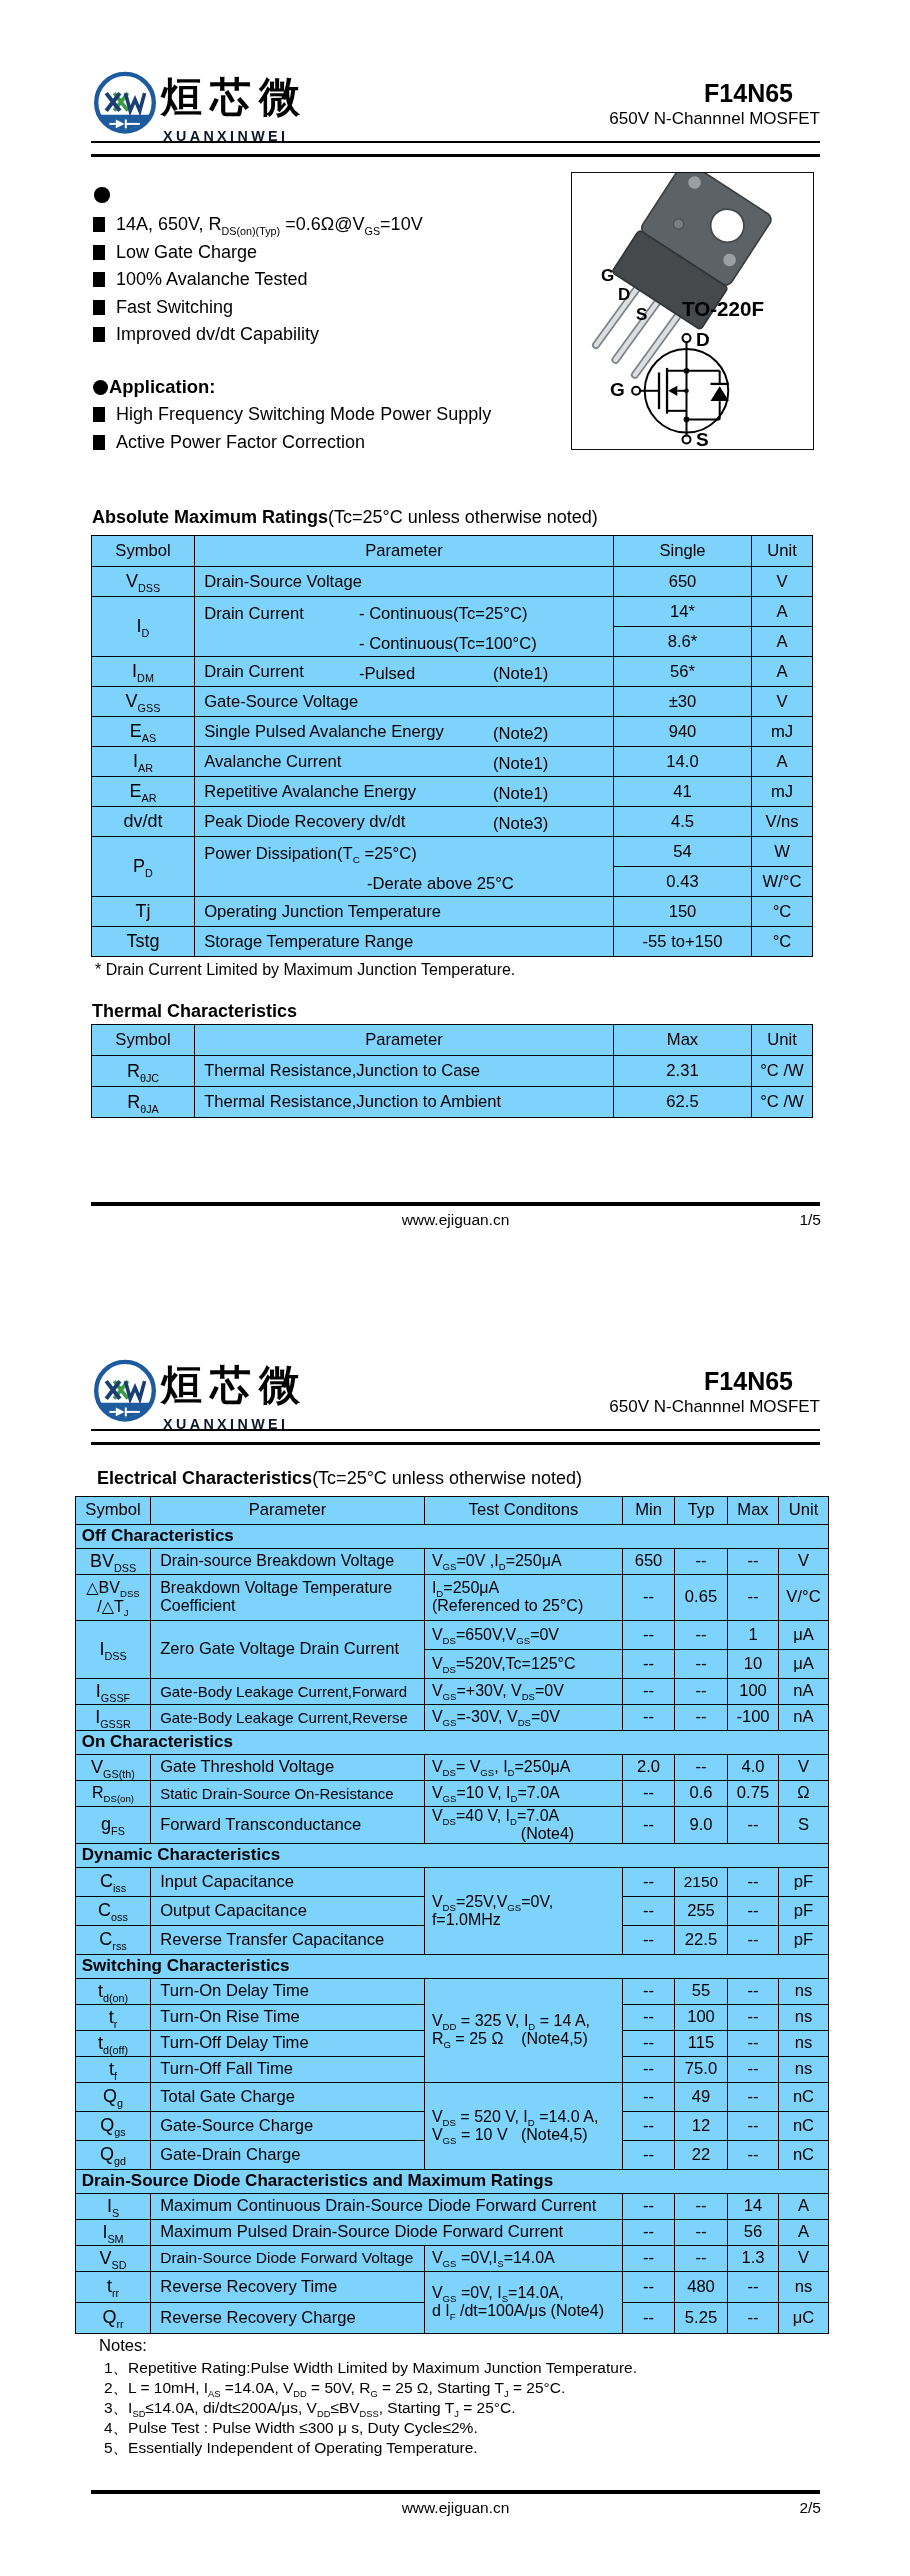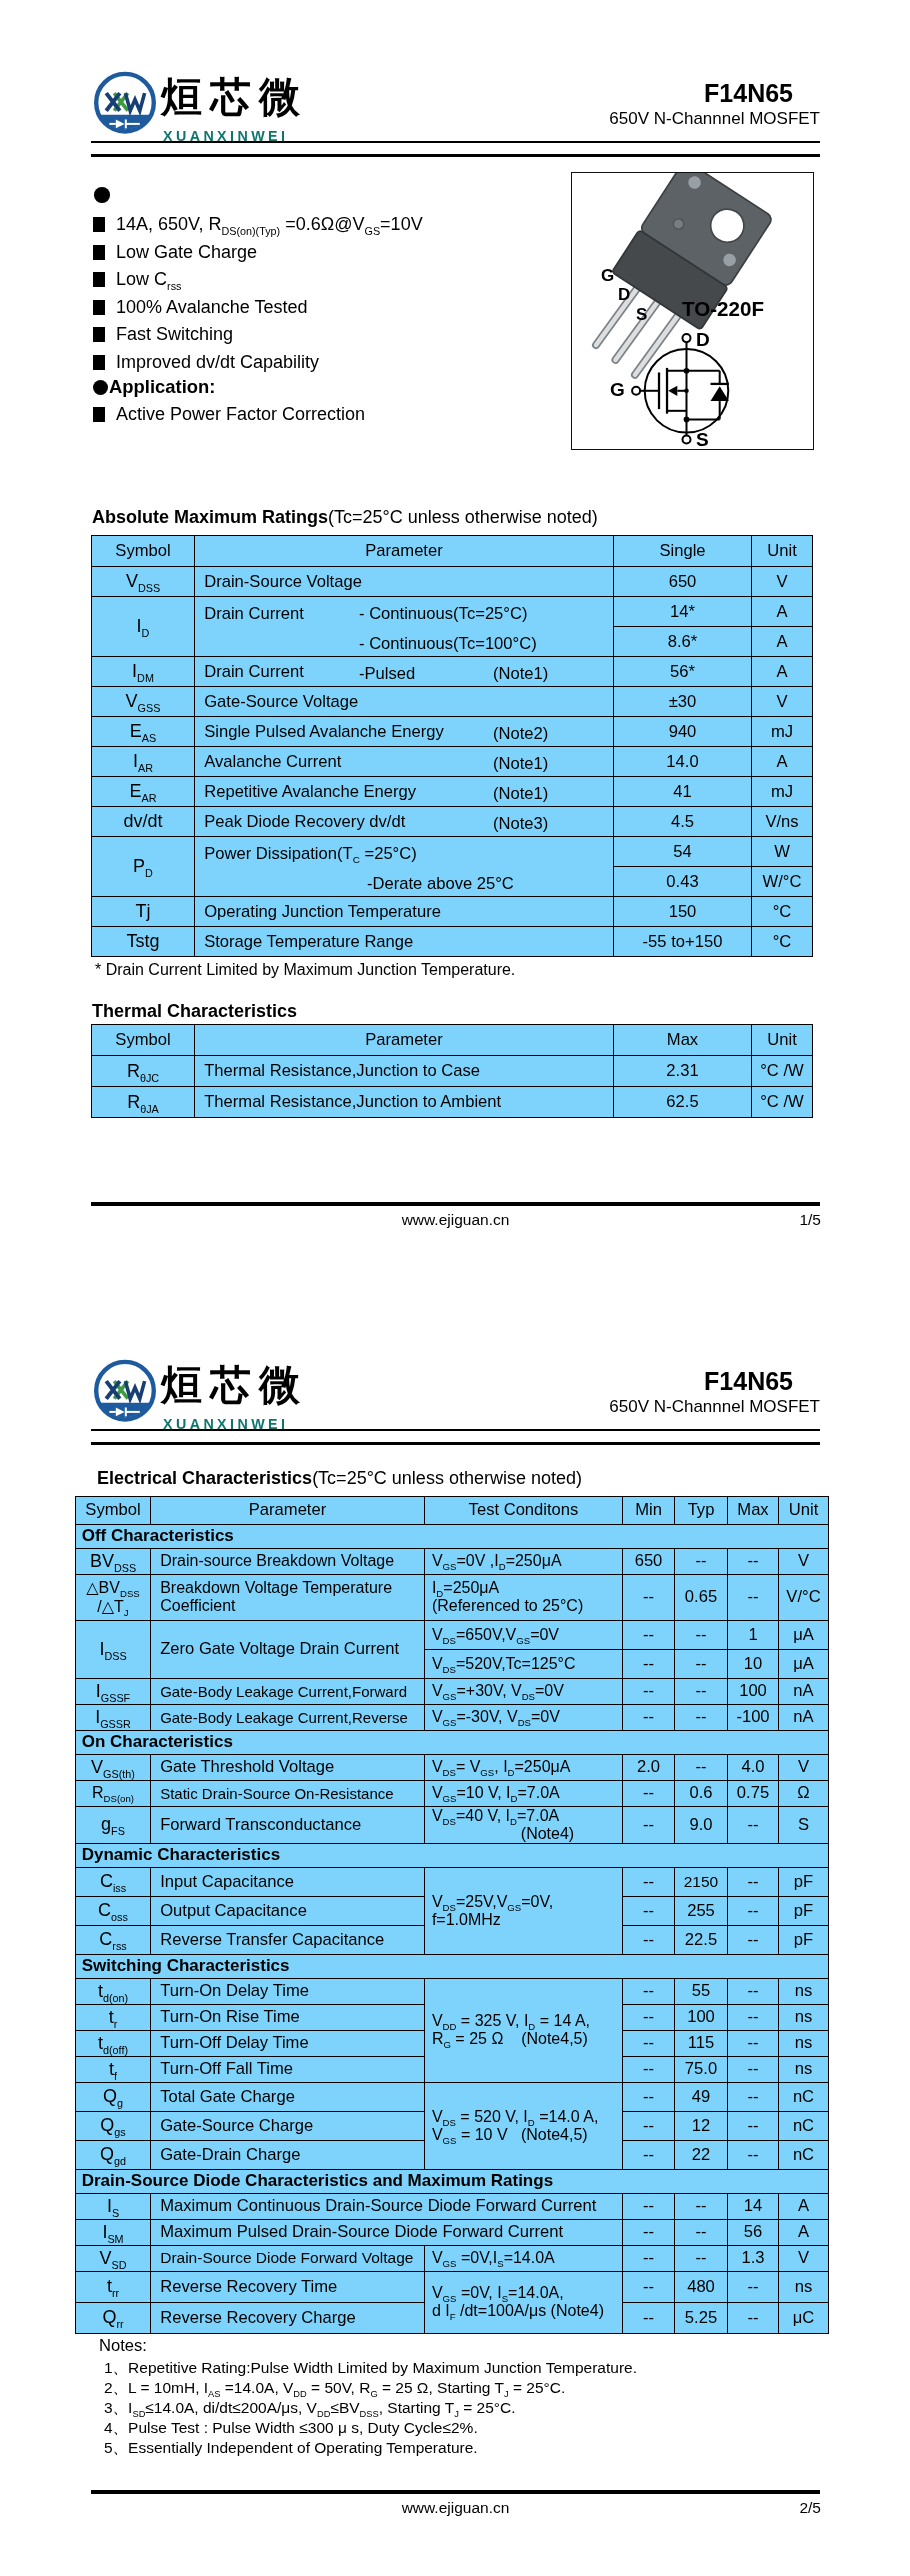--- a/index.html
+++ b/index.html
@@ -4,21 +4,21 @@
 <style>
   html,body{margin:0;padding:0;background:#e8e8e8;}
   .doc{position:relative;width:910px;height:2576px;background:#ffffff;
        font-family:"Liberation Sans","DejaVu Sans",sans-serif;color:#000;}
   .sheet{position:absolute;left:0;width:910px;height:1288px;overflow:hidden;}
   #sheet1{top:0;} #sheet2{top:1288px;}
 
   
   .logo-svg{position:absolute;left:91px;top:69px;}
   .brand-cn{position:absolute;left:161px;top:70px;font-size:41px;font-weight:bold;letter-spacing:8px;}
-  .brand-en{position:absolute;left:163px;top:128px;font-size:14.3px;letter-spacing:3.4px;color:#0f766e;font-weight:bold;}
+  .brand-en{position:absolute;left:163px;top:128px;font-size:14.3px;letter-spacing:3.4px;color:#0f172a;font-weight:bold;}
   .part-no{position:absolute;left:459px;top:79px;width:334px;text-align:right;font-size:25px;font-weight:bold;}
   .subtitle{position:absolute;left:401px;top:109px;width:419px;text-align:right;font-size:17px;}
   .rule-thin{position:absolute;left:91px;top:141px;width:729px;height:1.7px;background:#000;}
   .rule-thick{position:absolute;left:91px;top:154px;width:729px;height:3.4px;background:#000;}
 
   
   .lead-dot{position:absolute;left:94px;top:187px;width:15.5px;height:15.5px;border-radius:50%;background:#000;}
   .features{position:absolute;left:93px;top:211px;width:493px;}
   .feat{display:flex;align-items:center;height:27.5px;font-size:18px;}
   .feat .sq{flex:0 0 auto;width:11.5px;height:15px;background:#000;margin-right:11.5px;}
@@ -95,40 +95,40 @@
       <div class="feat">
           <span class="sq"></span>
           <span>14A, 650V, R<sub>DS(on)(Typ)</sub> =0.6Ω@V<sub>GS</sub>=10V</span>
         </div>
       <div class="feat">
           <span class="sq"></span>
           <span>Low Gate Charge</span>
         </div>
       <div class="feat">
           <span class="sq"></span>
-          <span>Low C<sub>rss</sub></span>
-        </div>
-      <div class="feat">
-          <span class="sq"></span>
           <span>100% Avalanche Tested</span>
         </div>
       <div class="feat">
           <span class="sq"></span>
           <span>Fast Switching</span>
         </div>
       <div class="feat">
           <span class="sq"></span>
           <span>Improved dv/dt Capability</span>
         </div>
     </div>
     <div class="app-title">
       <span class="dot"></span>
       <span>Application:</span>
     </div>
     <div class="apps">
+      <div class="feat">
+          <span class="sq"></span>
+          <span>High Frequency Switching Mode Power Supply</span>
+        </div>
       <div class="feat">
           <span class="sq"></span>
           <span>Active Power Factor Correction</span>
         </div>
     </div>
 
     <div class="pkg-box">
       <svg width="237" height="273" viewBox="0 0 414 476">
 
         <g stroke-linecap="round">

